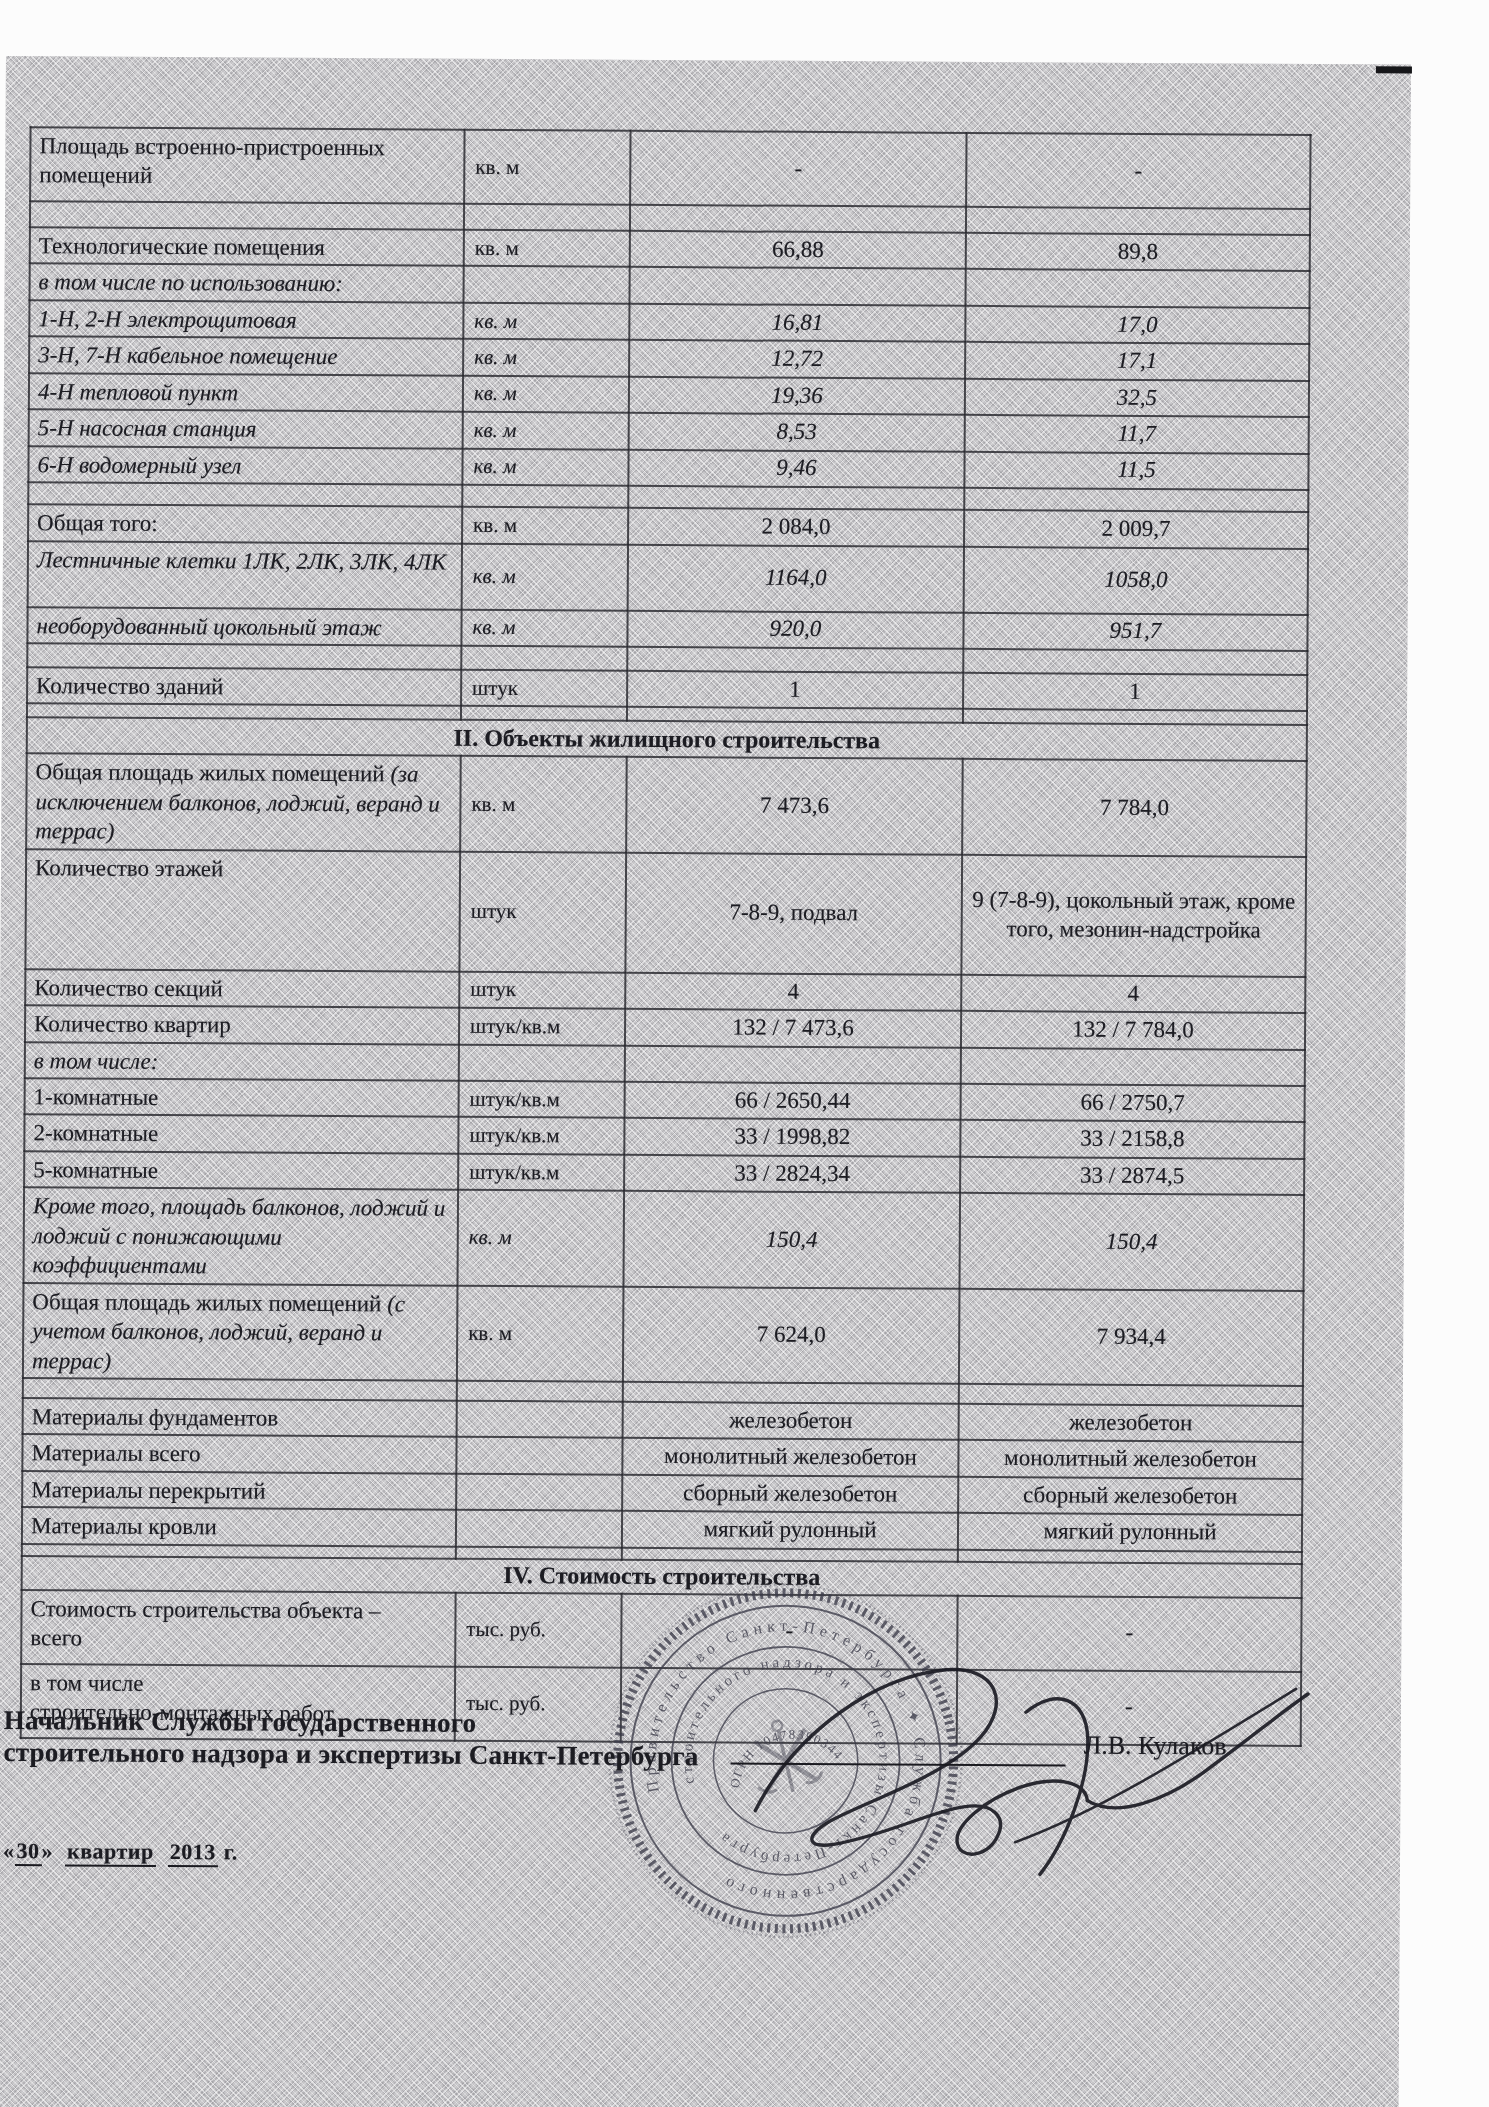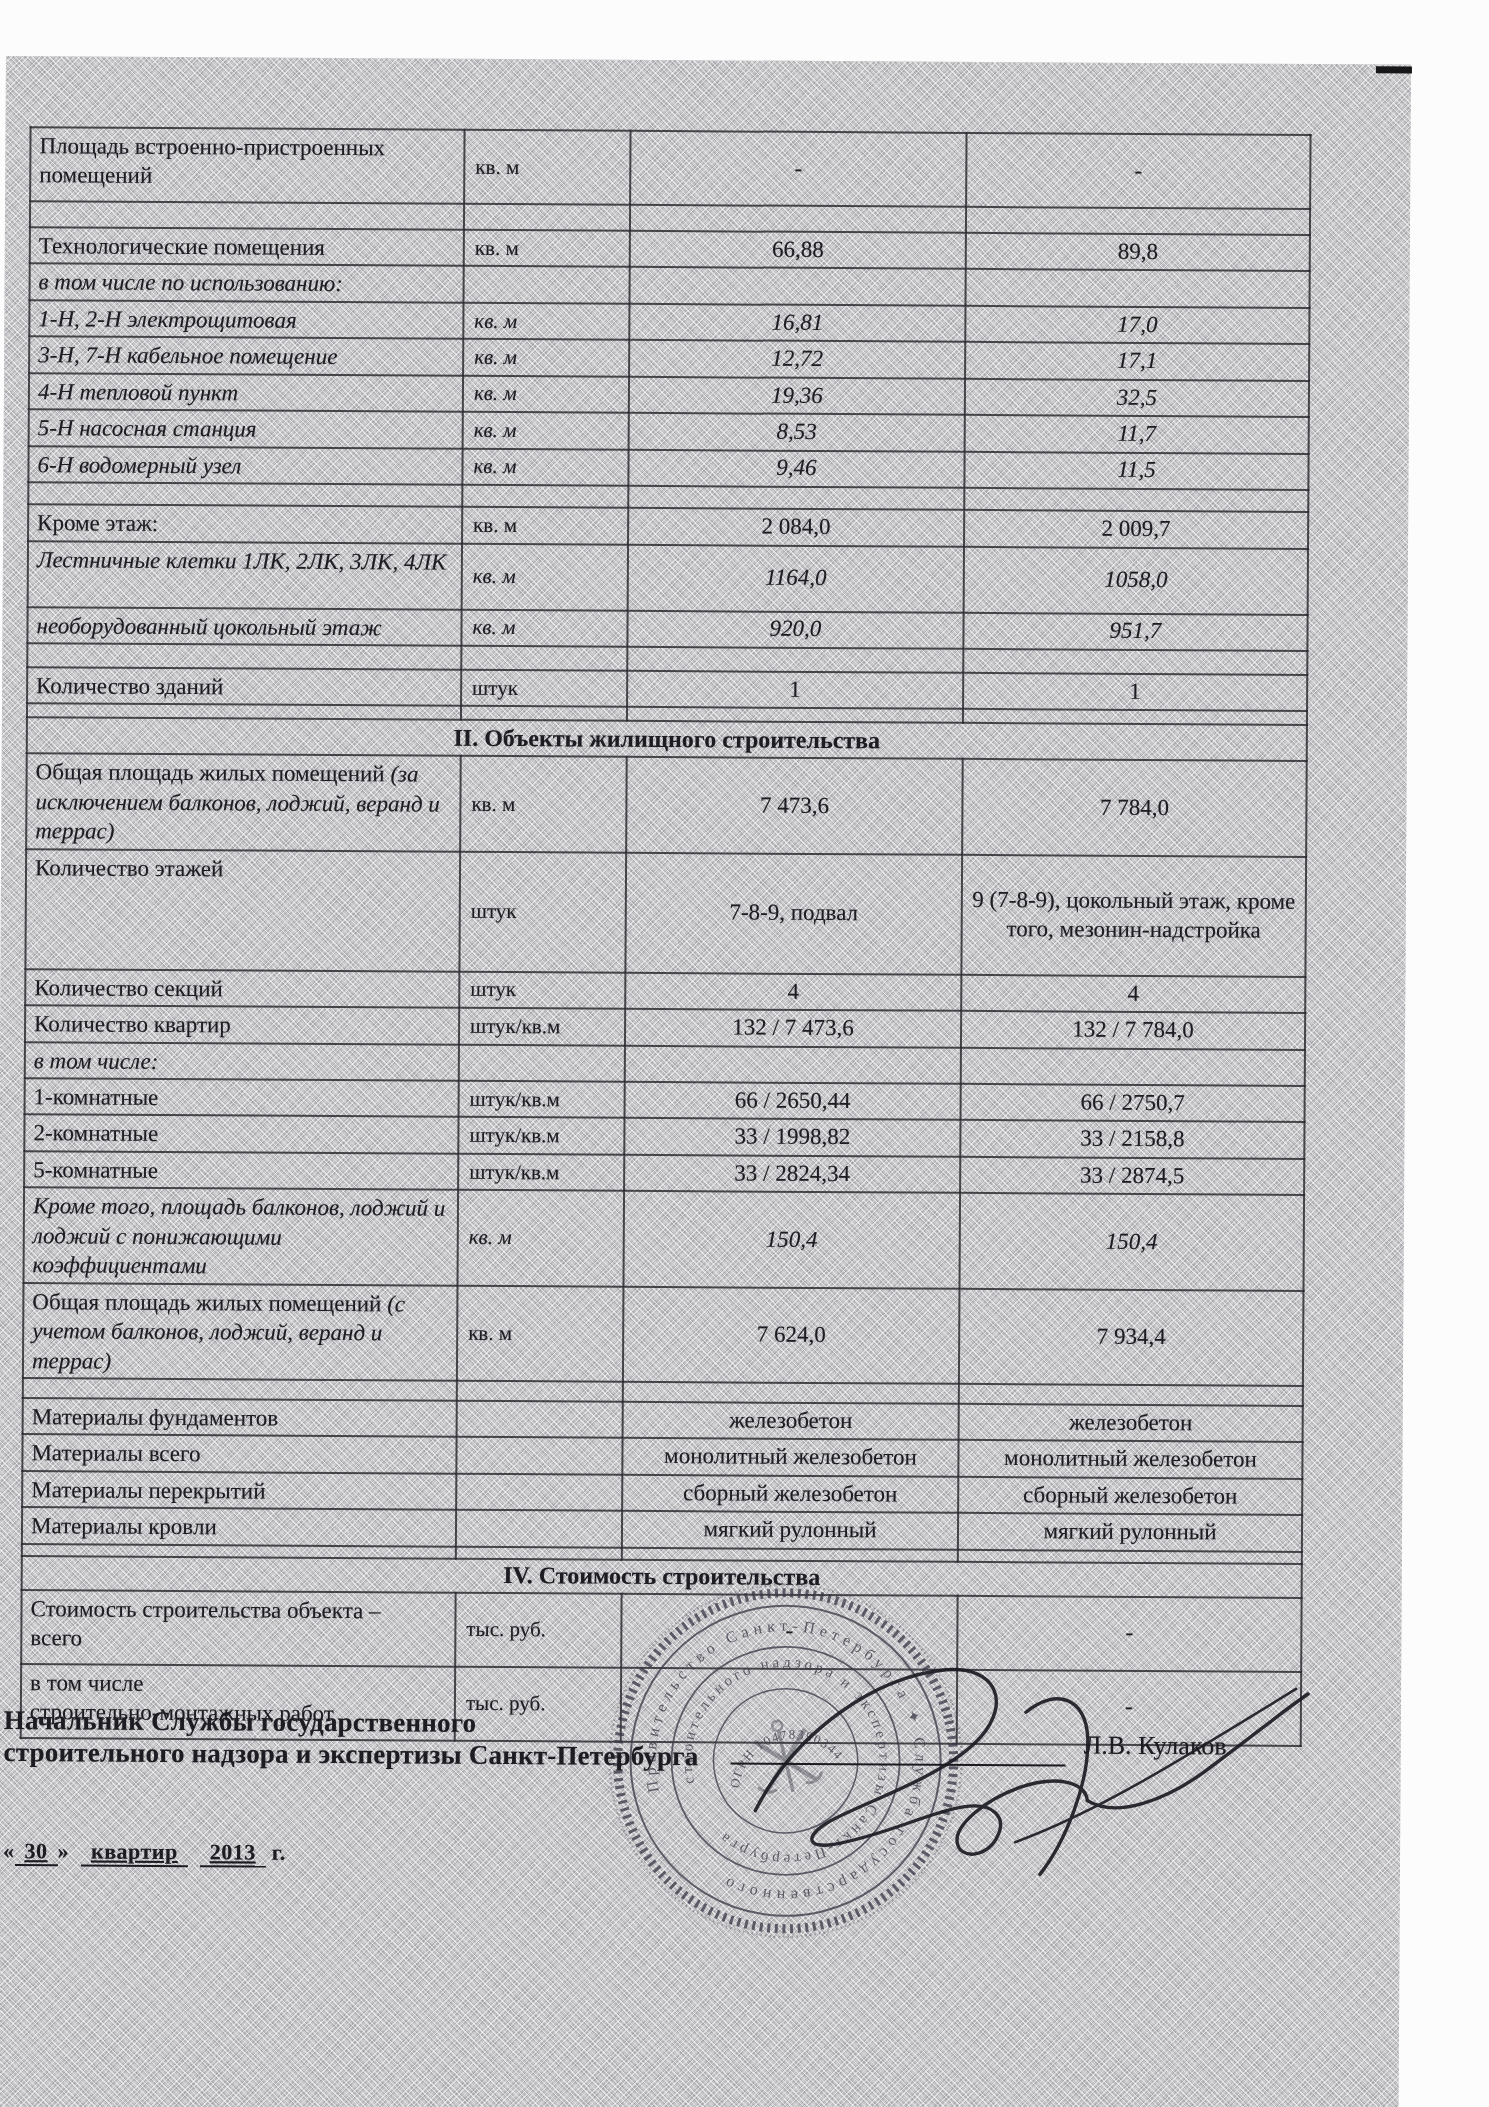--- a/index.html
+++ b/index.html
@@ -24,21 +24,21 @@
   tr.it td{font-style:italic;}
   td.lab em{font-style:italic;}
   td.sec{text-align:center;font-weight:bold;font-size:24px;vertical-align:middle;}
   .official{position:absolute;left:8px;top:1648px;width:900px;font-weight:bold;font-size:27px;
             line-height:32px;letter-spacing:.2px;text-shadow:0 0 1px rgba(30,30,40,.45);}
   .sign-line{position:absolute;left:735px;top:1702px;width:335px;border-top:2.5px solid #1a1a20;}
   .official-name{position:absolute;left:1088px;top:1668px;font-weight:normal;font-size:26px;
             text-shadow:0 0 1px rgba(30,30,40,.45);}
   .date-line{position:absolute;left:8px;top:1782px;font-weight:bold;font-size:22px;letter-spacing:.5px;
             text-shadow:0 0 1px rgba(30,30,40,.45);}
-  .date-line .u{display:inline-block;border-bottom:2px solid #1a1a20;padding:0 10px;text-decoration:underline;}
+  .date-line .u{display:inline-block;border-bottom:2px solid #1a1a20;padding:0 2px;}
   .stamp-svg{position:absolute;left:585px;top:1505px;}
   .signature-svg{position:absolute;left:700px;top:1580px;}
 </style>
 </head>
 <body>
 
 <div class="scan">
 
   <div class="artifact-dash"></div>
 
@@ -104,21 +104,21 @@
           <td class="val">9,46</td>
           <td class="val">11,5</td>
         </tr>
         <tr style="height: 22px;">
           <td></td>
           <td></td>
           <td></td>
           <td></td>
         </tr>
         <tr style="height: 36px;">
-          <td class="lab"><span>Кроме этаж:</span></td>
+          <td class="lab"><span>Общая того:</span></td>
           <td class="unit">кв. м</td>
           <td class="val">2 084,0</td>
           <td class="val">2 009,7</td>
         </tr>
         <tr class="it" style="height: 66px;">
           <td class="lab"><span>Лестничные клетки 1ЛК, 2ЛК, 3ЛК, 4ЛК</span></td>
           <td class="unit">кв. м</td>
           <td class="val">1164,0</td>
           <td class="val">1058,0</td>
         </tr>

